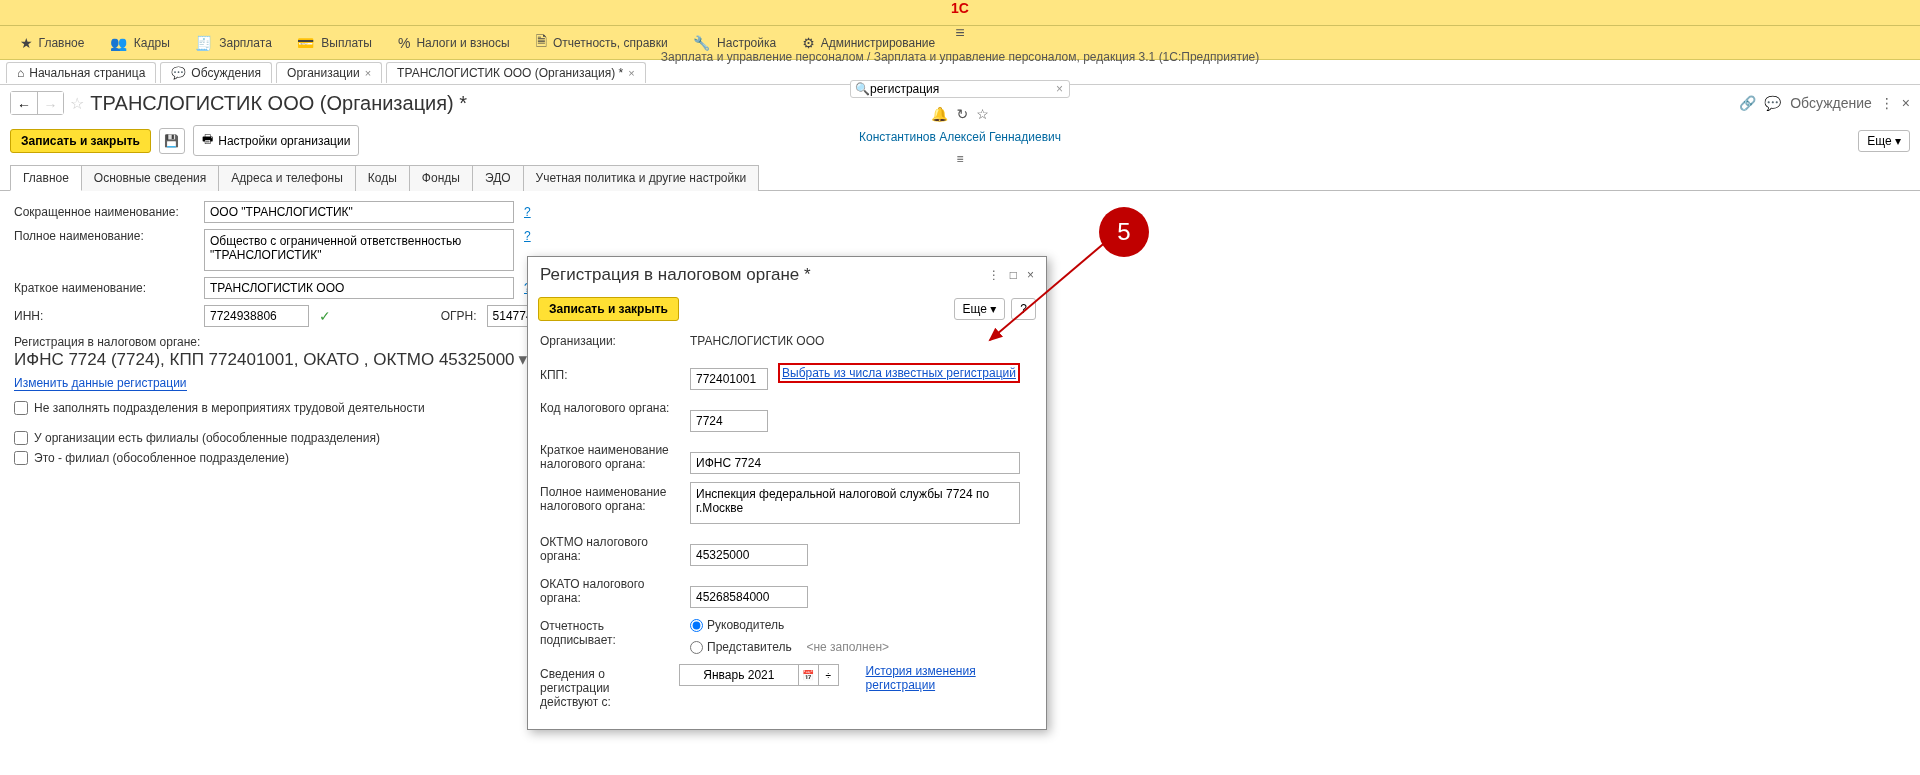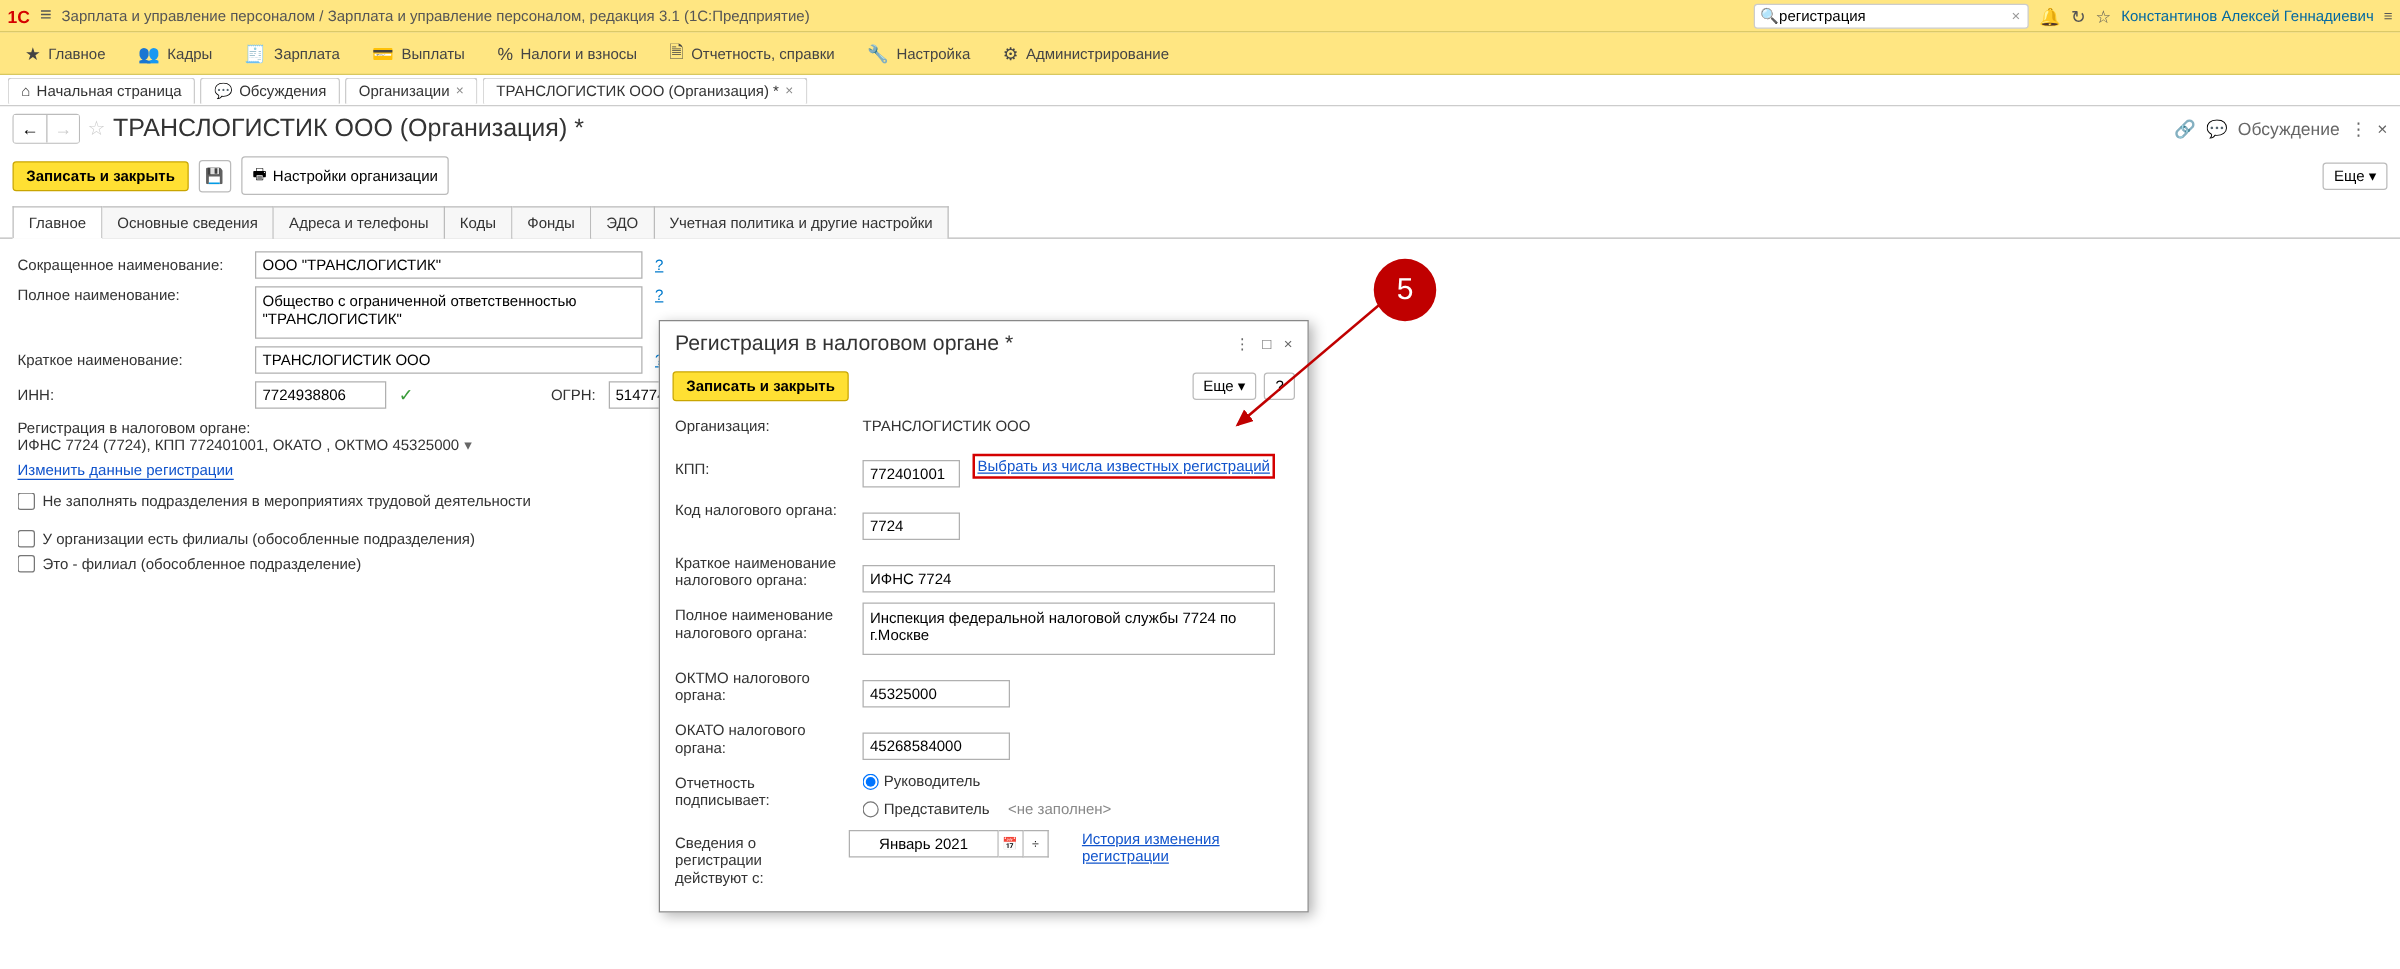--- a/index.html
+++ b/index.html
@@ -1,19 +1,19 @@
 <!DOCTYPE html>
 <html><head>
 <meta charset="utf-8">
 <style>
 * { box-sizing: border-box; margin: 0; padding: 0; font-family: Arial, sans-serif; }
 body { font-size: 12px; background: #fff; color: #333; width:1920px; }
 
 
-.top-header { background: #ffe682; height: 26px; display: flex; align-items: center; padding: 0 6px; gap: 8px; border-bottom: 1px solid #d0c060; }
+.top-header { background: #ffe682; height: 26px; display: flex; align-items: center; padding: 0 6px; gap: 8px; border-bottom: 1px solid #d0c060; flex-direction: column; }
 .logo-1c { color: #d40000; font-weight: bold; font-size: 14px; }
 .hamburger-icon { font-size: 16px; color: #555; cursor: pointer; }
 .app-title { color: #555; font-size: 12px; flex: 0 0 auto; }
 .top-spacer { flex: 1; }
 .search-box { display: flex; align-items: center; background: #fff; border: 1px solid #ccc; border-radius: 3px; padding: 1px 4px; width: 220px; height: 20px; }
 .search-box input { border: none; outline: none; flex: 1; font-size: 12px; }
 .search-box .search-icon { color: #777; font-size: 12px; }
 .search-box .clear-x { color: #999; cursor: pointer; font-size: 12px; padding: 0 2px; }
 .top-icons { display: flex; gap: 8px; align-items: center; }
 .top-icons span { cursor: pointer; color: #555; font-size: 14px; }
@@ -59,21 +59,21 @@
 
 .form-area { padding: 10px 14px; position: relative; }
 .form-row { display: flex; align-items: center; margin-bottom: 6px; gap: 10px; min-height: 22px; }
 .form-label { width: 180px; color: #333; font-size: 12px; }
 .form-input { height: 22px; border: 1px solid #b0b0b0; padding: 2px 5px; font-size: 12px; background:#fff; }
 .form-select { height: 22px; border: 1px solid #b0b0b0; padding: 1px 5px; font-size: 12px; background:#fff; }
 .q-link { color: #007acc; text-decoration: underline; cursor: pointer; }
 .multiline-input { border: 1px solid #b0b0b0; padding: 4px 5px; font-size: 12px; background:#fff; resize:none; font-family:Arial; }
 .green-check { color: #3a9c3a; font-size: 14px; }
 .sec-heading { margin-top: 8px; font-size: 12px; color:#333; }
-.sub-info { color: #333; font-size: 12px; margin-bottom: 6px; display:flex; align-items:center; gap:4px; }
+.sub-info { color: #333; font-size: 17px; margin-bottom: 6px; display:flex; align-items:center; gap:4px; }
 .edit-link { color: #1154cc; border-bottom:1px solid #1154cc; cursor: pointer; font-size:12px; display:inline-block; margin-bottom:4px; }
 .cb-row { display: flex; align-items: center; gap: 6px; margin-top: 6px; }
 .cb-row input[type=checkbox] { width: 14px; height: 14px; }
 
 
 .modal { position: absolute; left: 527px; top: 256px; width: 520px; background: #fff; border: 1px solid #888; box-shadow: 3px 3px 10px rgba(0,0,0,0.3); z-index: 100; }
 .modal-title { font-size: 17px; padding: 8px 12px; display:flex; align-items:center; }
 .modal-title-controls { margin-left:auto; display:flex; gap:10px; align-items:center; }
 .modal-title-controls span { cursor:pointer; color:#666; font-size:12px; }
 .modal-toolbar { display: flex; align-items: center; padding: 4px 10px; gap: 8px; }
@@ -272,21 +272,21 @@
   </div>
   <div class="modal-toolbar">
     <button class="btn-yellow">Записать и закрыть</button>
     <div class="modal-toolbar-right">
       <button class="btn-more"><span>Еще</span> <span>▾</span></button>
       <button class="btn-plain" style="padding:3px 8px;">?</button>
     </div>
   </div>
   <div class="modal-body">
     <div class="m-row">
-      <span class="m-label">Организация:</span>
+      <span class="m-label">Организации:</span>
       <span style="padding-top:3px;">ТРАНСЛОГИСТИК ООО</span>
     </div>
     <div class="m-row" style="align-items:center;">
       <span class="m-label">КПП:</span>
       <input class="m-input" style="width: 78px;" value="772401001">
       <span class="red-box">
         <span class="m-link">Выбрать из числа известных регистраций</span>
       </span>
     </div>
     <div class="m-row">

